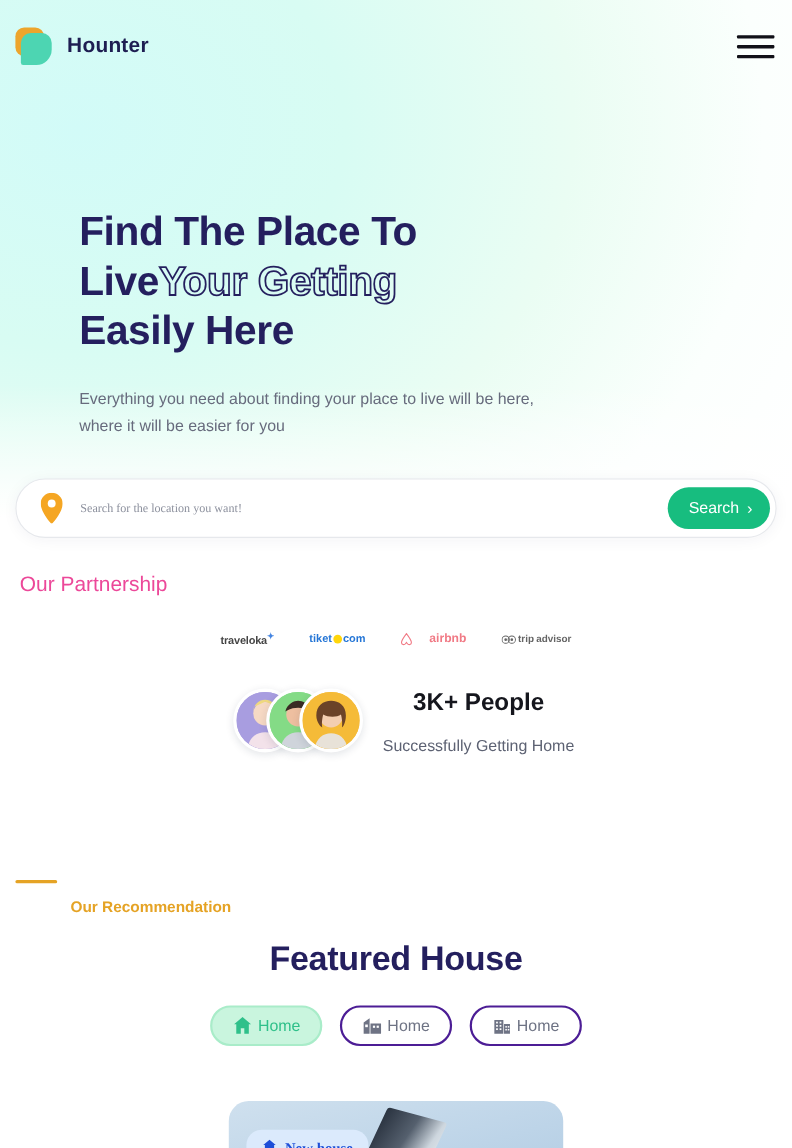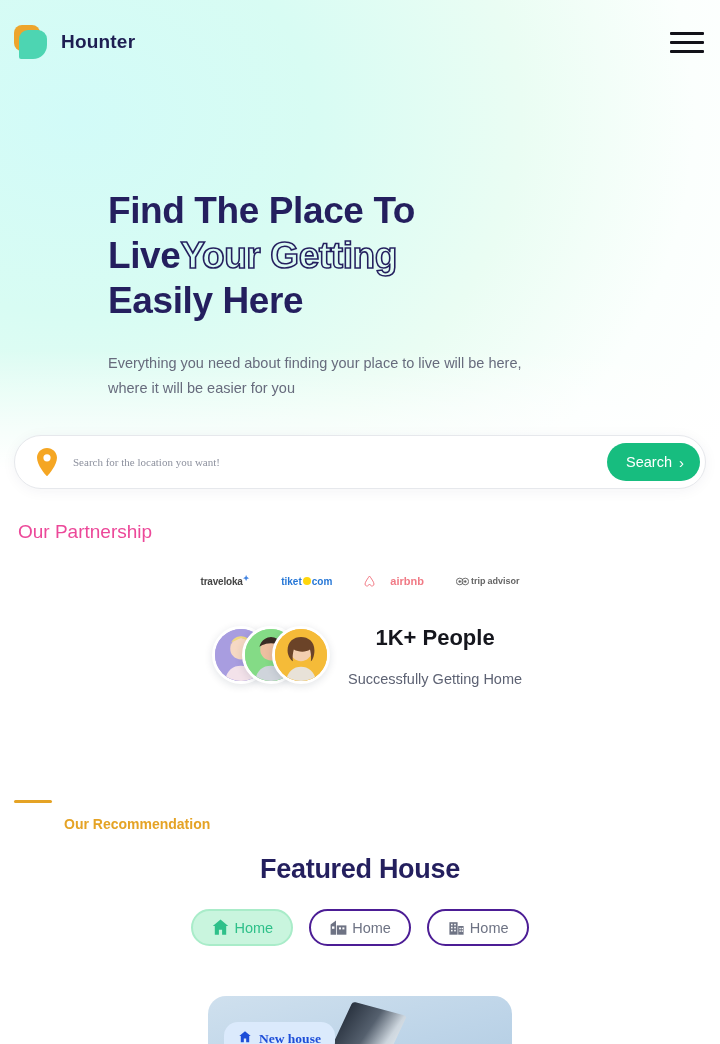--- a/index.html
+++ b/index.html
@@ -41,21 +41,21 @@
     background:#4dd5b2; border-radius:9px 9px 14px 2px;
   }
   .brand-name{ font-size:19px; font-weight:bold; color:#1e1e52; letter-spacing:.2px; }
   .hamburger{
     width:34px; height:26px; display:flex; flex-direction:column;
     justify-content:center; gap:6px; cursor:pointer;
   }
   .hamburger span{ display:block; height:3px; width:34px; background:#111118; border-radius:1px; }
 
   
-  .hero{ padding:0 16px 0 108px; }
+  .hero{ padding:0 16px 0 72px; }
   .headline{
     font-size:37px; line-height:45px; font-weight:bold;
     color:#241f5e; letter-spacing:-.4px; margin-top:104px;
   }
   .outline-text{
     color:transparent;
     -webkit-text-stroke:1.6px #241f5e;
     paint-order:stroke fill;
   }
   .subtitle{
@@ -116,21 +116,21 @@
   .av svg{ display:block; width:100%; height:100%; }
   .people-text{ text-align:center; }
   .people-count{ font-size:22px; font-weight:bold; color:#15161d; }
   .people-sub{ margin-top:20px; font-size:14.5px; color:#5d6273; }
 
   
   .rec-row{ display:flex; align-items:center; gap:12px; margin-top:84px; padding-left:14px; }
   .rec-line{ width:38px; height:3px; background:#e5a325; border-radius:2px; }
   .rec-label{ color:#e5a325; font-size:14px; font-weight:bold;margin-top:45px; }
   .featured-title{
-    text-align:center; margin-top:22px; font-size:27px;
+    text-align:center; margin-top:22px; font-size:31px;
     font-weight:bold; color:#241f5e; letter-spacing:-.3px;
   }
 
   
   .tabs{ display:flex; justify-content:center; gap:16px; margin-top:24px; }
   .tab{
     height:37px; padding:0 18px; border-radius:19px;
     display:flex; align-items:center; gap:4px;
     font-size:14.5px; cursor:pointer; background:#fff;
     border:2px solid #4c1d95; color:#6e7384;
@@ -259,21 +259,21 @@
       <div class="av av3">
         <svg viewBox="0 0 58 58">
             <rect width="58" height="58" fill="#f5bb38"></rect>
             <circle cx="29" cy="24" r="12" fill="#f3ceb0"></circle>
             <path d="M14 24c0-10 7-15 15-15s15 5 15 15c0 7-3 12-4 12 1-6-1-13-1-13-4 3-13 3-18 0 0 0-2 7-1 13-1 0-6-5-6-12z" fill="#6b4328"></path>
             <path d="M12 58c2-11 9-16 17-16s15 5 17 16z" fill="#e8e2d8"></path>
           </svg>
       </div>
     </div>
     <div class="people-text">
-      <div class="people-count">1K+ People</div>
+      <div class="people-count">3K+ People</div>
       <div class="people-sub">Successfully Getting Home</div>
     </div>
   </div>
 
   <div class="rec-row">
     <span class="rec-line"></span>
     <span class="rec-label">Our Recommendation</span>
   </div>
   <h2 class="featured-title">Featured House</h2>
 

